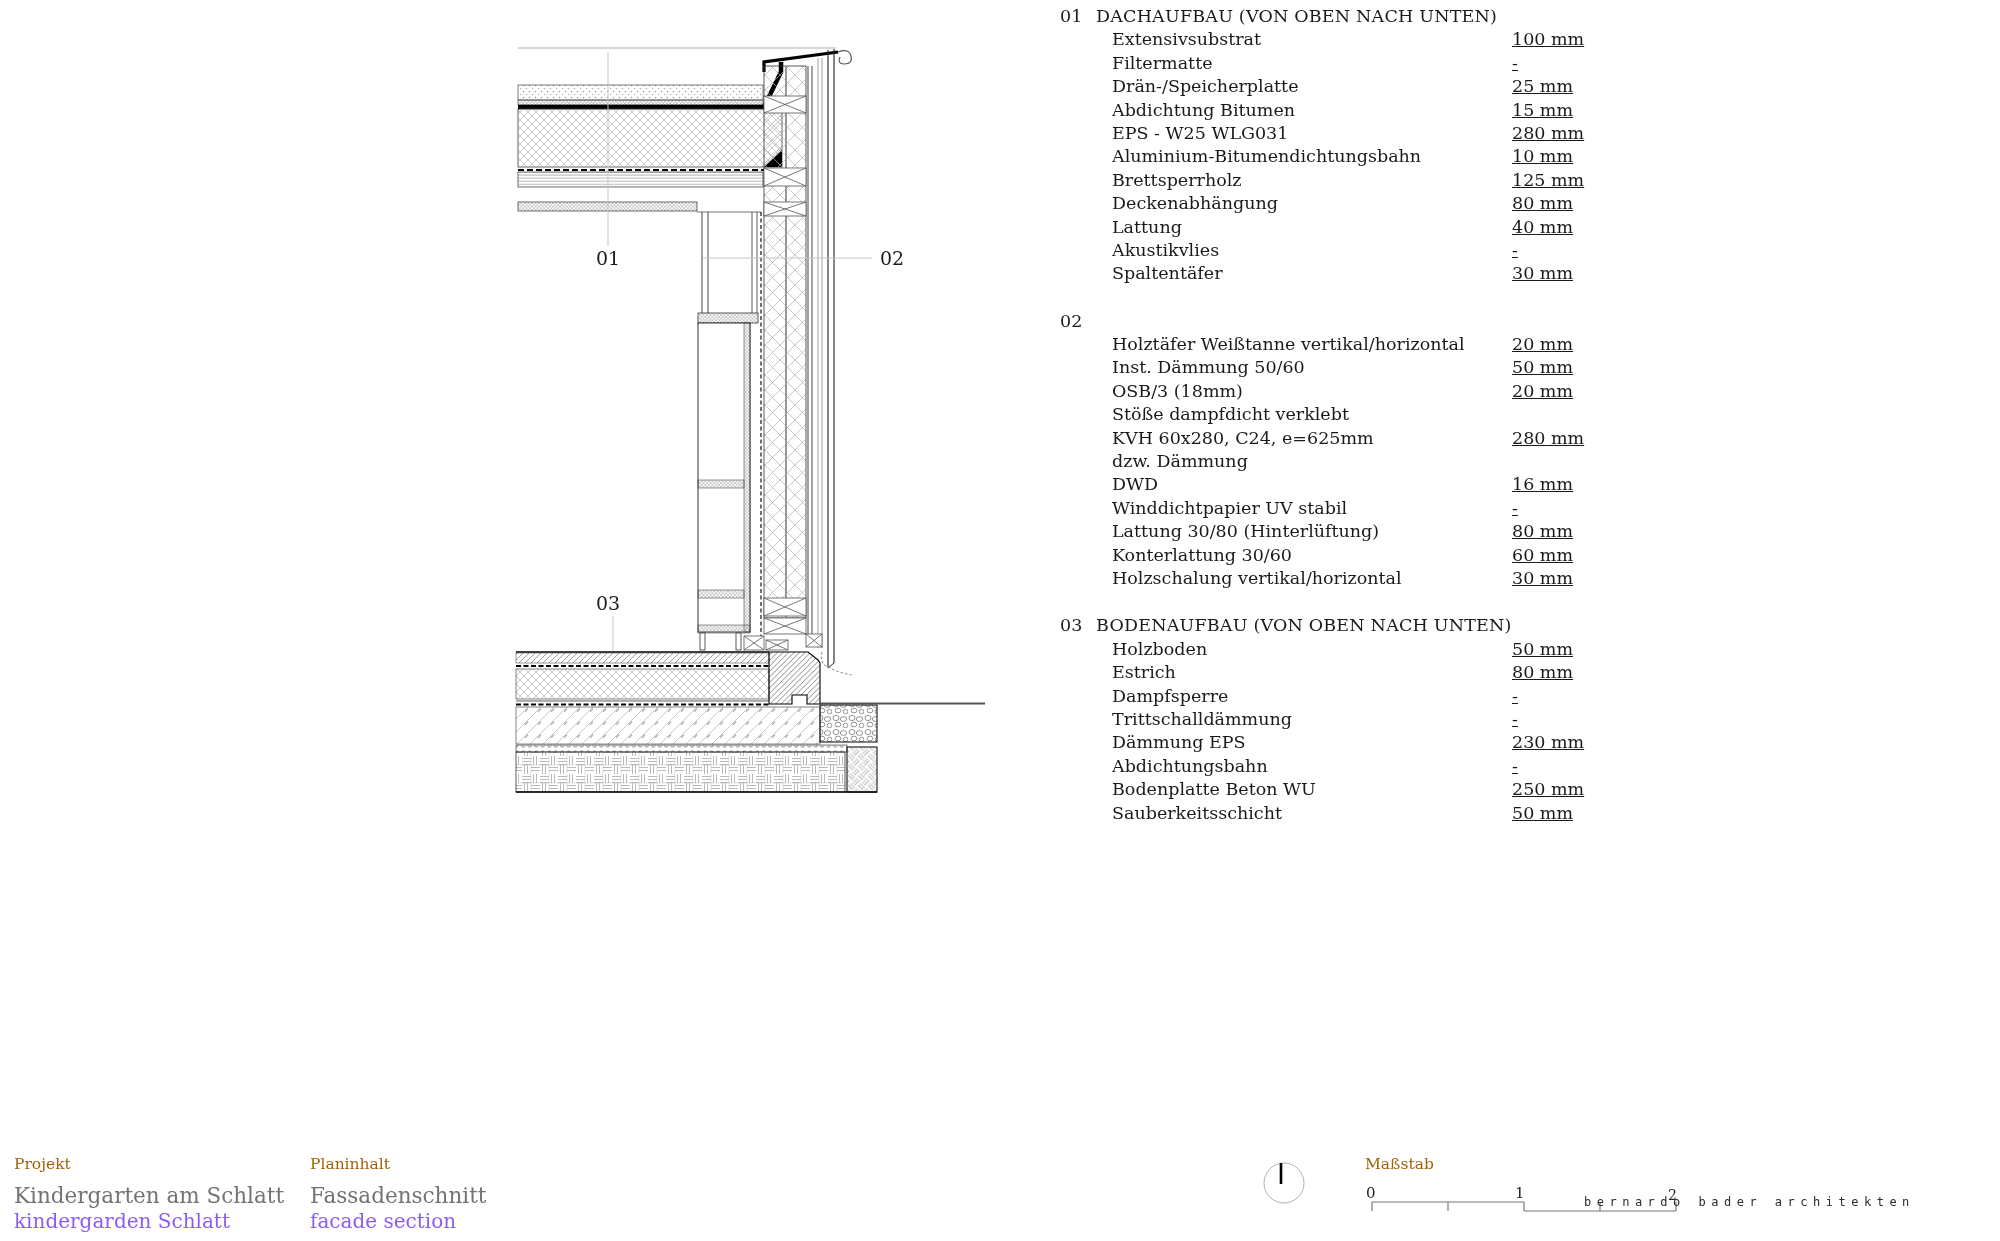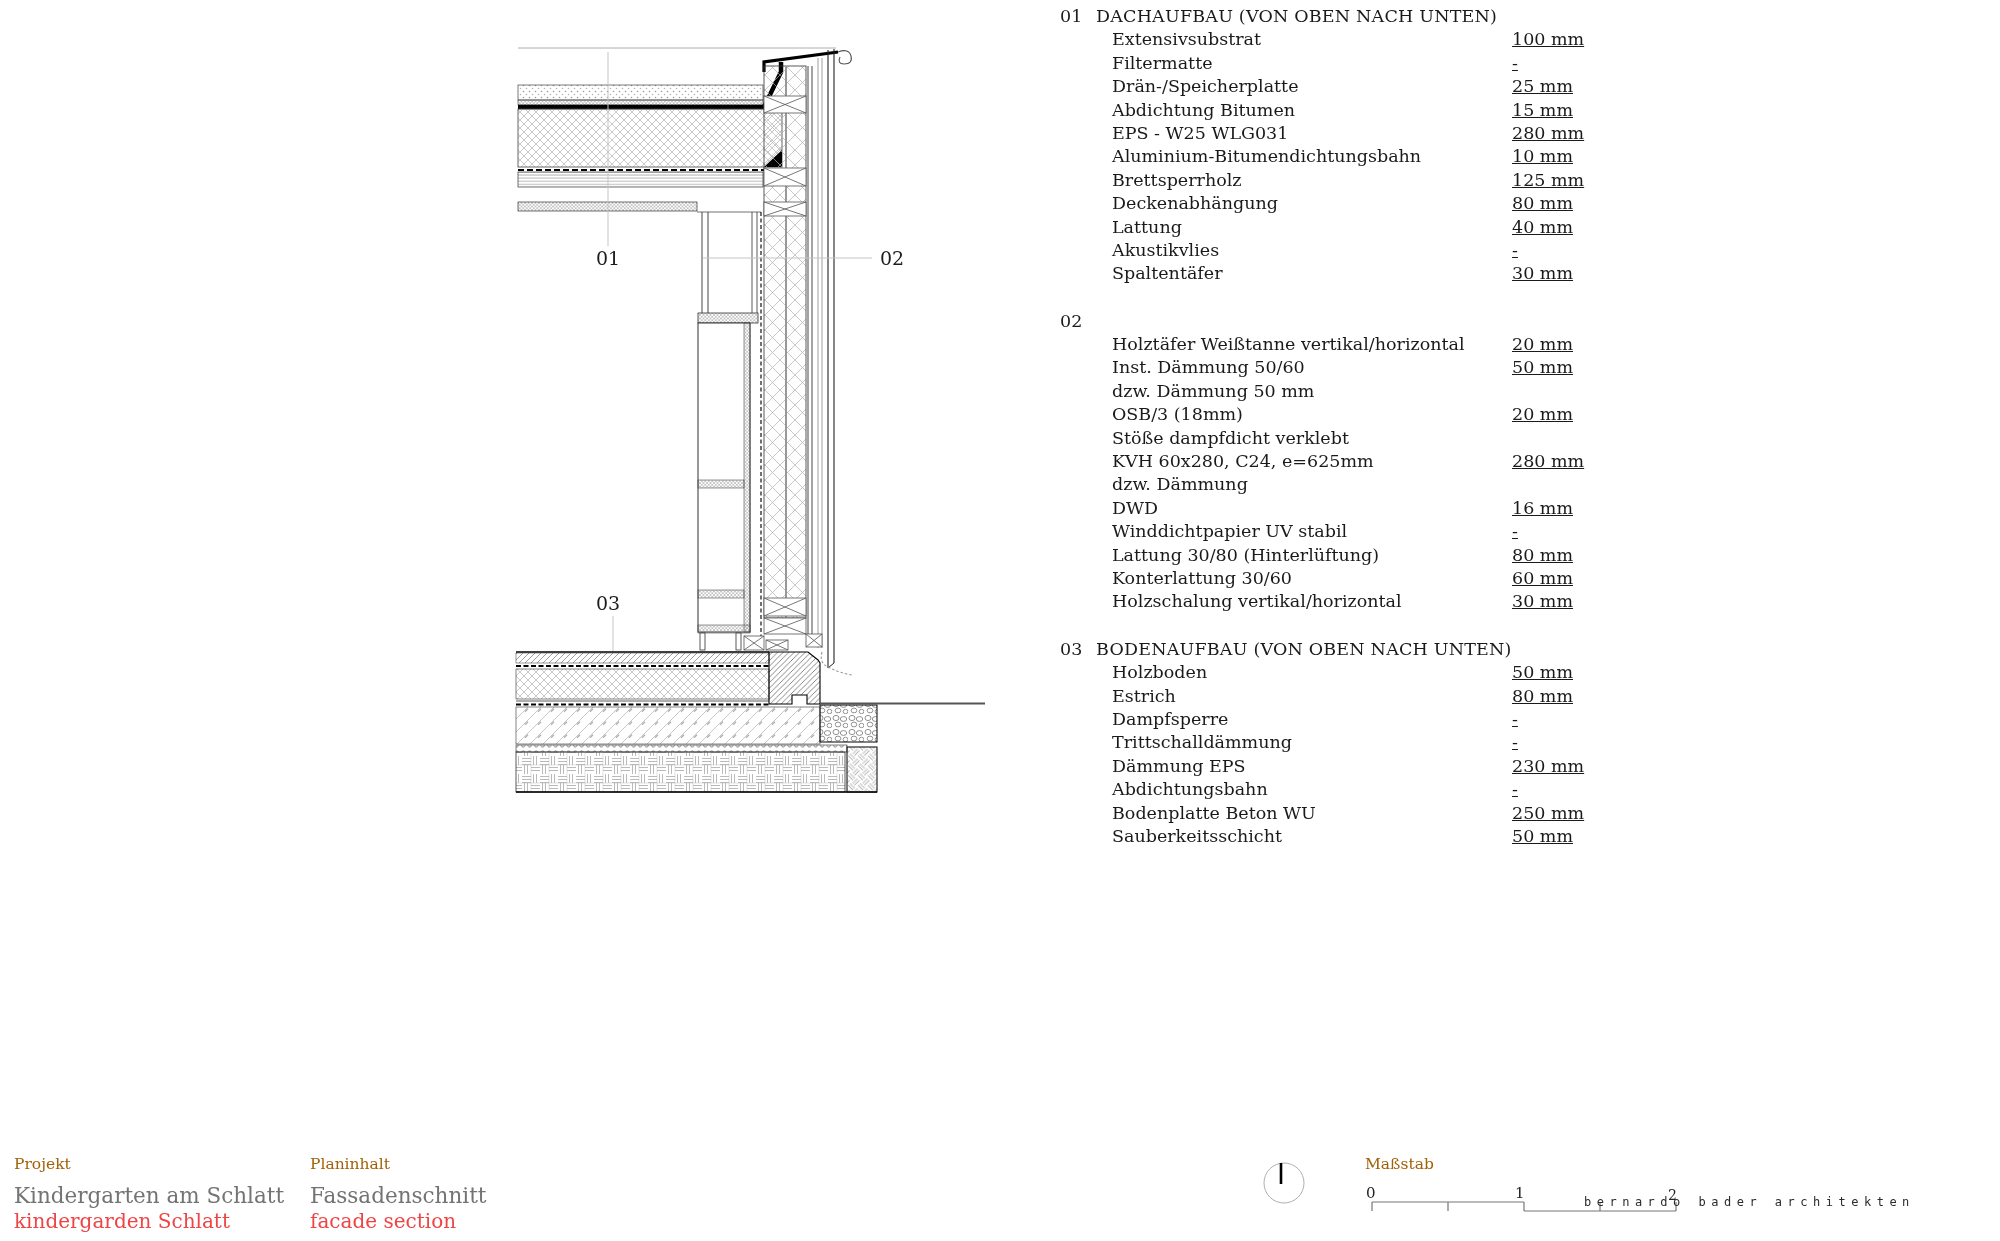--- a/index.html
+++ b/index.html
@@ -10,21 +10,21 @@
   .legend{position:absolute;left:1060px;top:5px;width:640px;font-size:17.5px;}
   .sec{margin-bottom:24px;}
   .row{position:relative;height:23.4px;line-height:23.4px;white-space:nowrap;}
   .num{position:absolute;left:0;color:#1c1c1c;}
   .sname{position:absolute;left:52px;}
   .sval{position:absolute;left:452px;text-decoration:underline;}
   .shead{position:absolute;left:36px;letter-spacing:.2px;}
   
   .f-label{position:absolute;font-size:15.5px;color:#a16207;}
   .f-title{position:absolute;font-size:21.5px;color:#737373;}
-  .f-sub{position:absolute;font-size:20px;color:#ef4444;}
+  .f-sub{position:absolute;font-size:20px;color:#8b5cf6;}
   .f-tick{position:absolute;font-size:15px;color:#222;}
   .firm{position:absolute;left:1584px;top:1195px;font-family:"DejaVu Sans Mono", monospace;
         font-size:12px;letter-spacing:5.5px;color:#2b2b2b;white-space:nowrap;}
   .dlabel{font-family:"DejaVu Serif", serif;font-size:19px;fill:#1c1c1c;}
 </style>
 </head>
 <body>
 
 <svg class="sheet" width="2000" height="1241" viewBox="0 0 2000 1241">
   <defs>
@@ -248,23 +248,20 @@
       </div>
       <div class="row">
         <span class="sname">Holztäfer Weißtanne vertikal/horizontal</span>
         <span class="sval">20 mm</span>
       </div>
       <div class="row">
         <span class="sname">Inst. Dämmung 50/60</span>
         <span class="sval">50 mm</span>
       </div>
       <div class="row">
-        <span class="sname">dzw. Dämmung 50 mm</span>
-      </div>
-      <div class="row">
         <span class="sname">OSB/3 (18mm)</span>
         <span class="sval">20 mm</span>
       </div>
       <div class="row">
         <span class="sname">Stöße dampfdicht verklebt</span>
       </div>
       <div class="row">
         <span class="sname">KVH 60x280, C24, e=625mm</span>
         <span class="sval">280 mm</span>
       </div>

